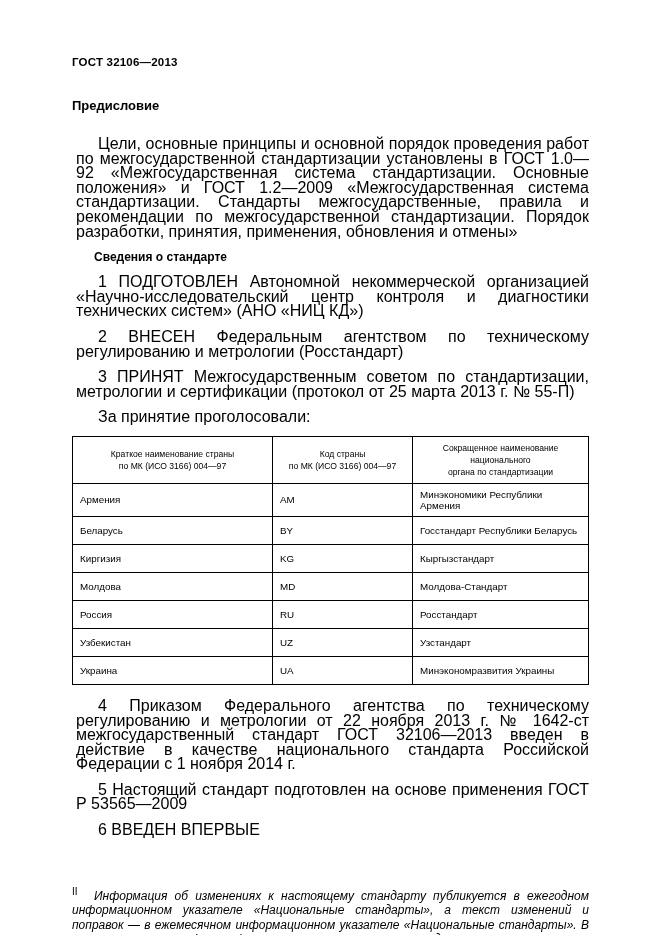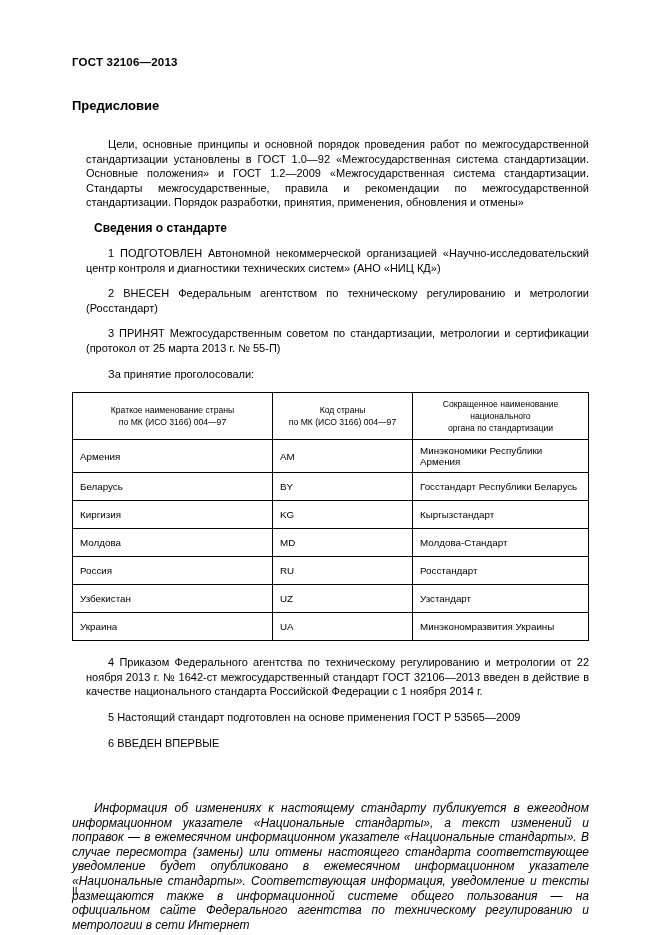--- a/index.html
+++ b/index.html
@@ -29,24 +29,24 @@
     letter-spacing: 0.2px;
     margin: 0 0 30px 0;
   }
   .doc-title {
     text-align: left;
     font-size: 13px;
     font-weight: bold;
     margin: 0 0 24px 0;
   }
   p.body-text {
-    font-size: 11px;
+    font-size: 16px;
     line-height: 14.6px;
     text-align: justify;
-    margin: 0 0 11px 14px;
+    margin: 0 0 11px 4px;
     text-indent: 22px;
   }
   .section-head {
     font-size: 12px;
     font-weight: bold;
     margin: 0 0 11px 0;
     text-indent: 22px;
   }
   table.countries {
     border-collapse: collapse;

